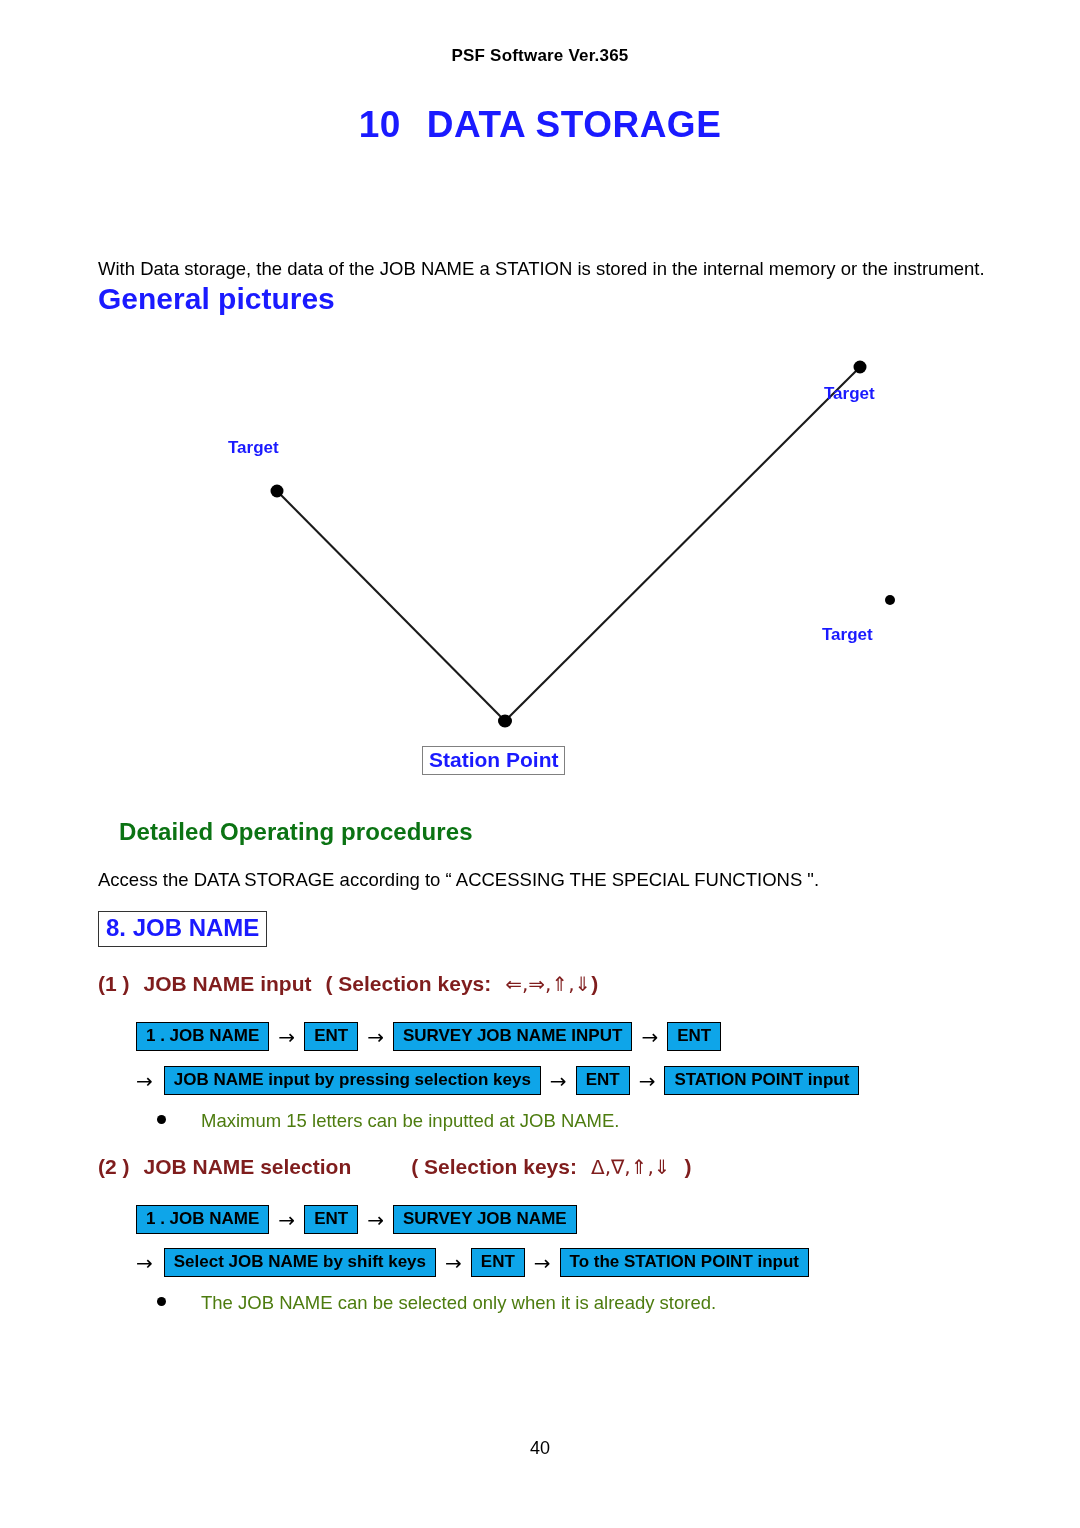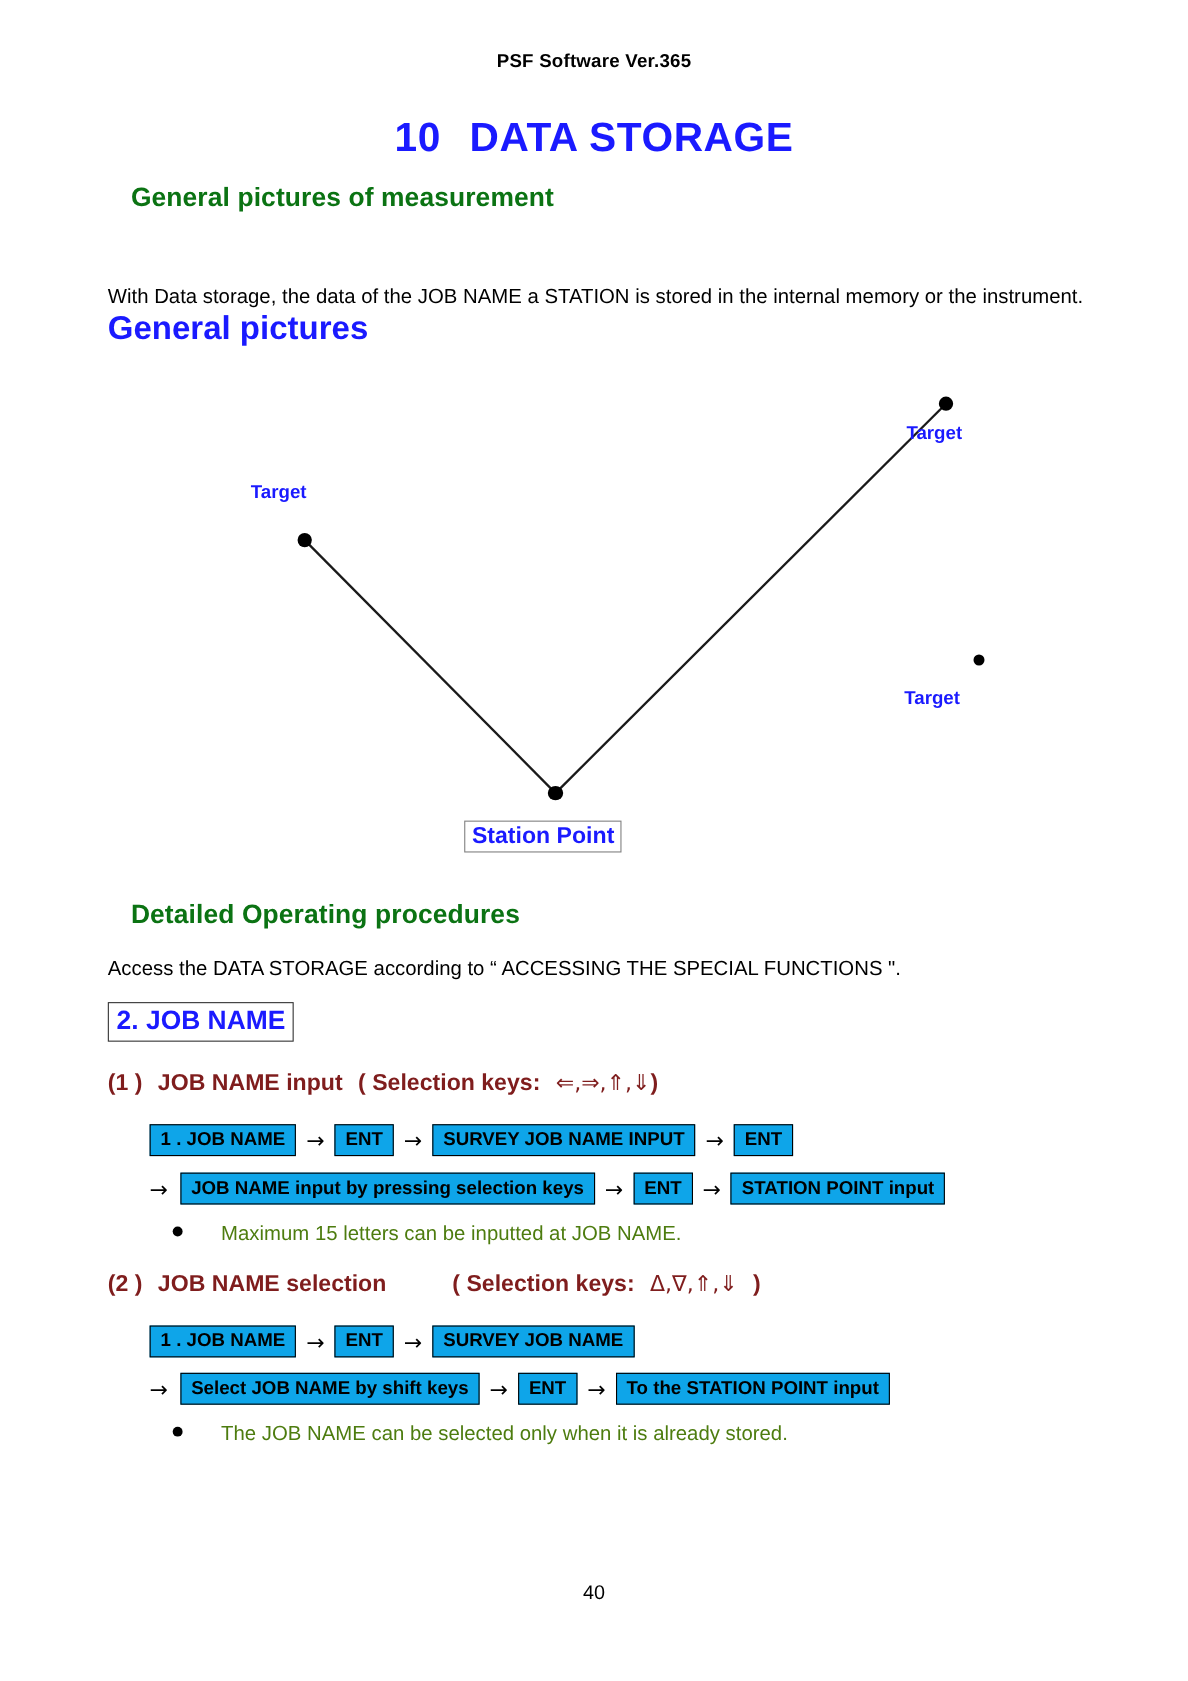--- a/index.html
+++ b/index.html
@@ -219,21 +219,20 @@
 <body>
 
 <div class="page">
 
   <div class="running-header">PSF Software Ver.365</div>
 
   <div class="chapter-title">
     <span class="num">10</span><span>DATA STORAGE</span>
   </div>
 
-  <div class="h-green" id="sec-general-pictures-measurement">General pictures of measurement</div>
 
   <div class="para" id="intro-paragraph">With Data storage, the data of the JOB NAME a STATION is stored in the internal memory or the instrument.</div>
 
   <div class="h-blue" id="sec-general-pictures">General pictures</div>
 
   <div id="measurement-diagram">
     <svg viewBox="0 0 1080 460" xmlns="http://www.w3.org/2000/svg">
       <line x1="277" y1="151" x2="505" y2="381" stroke="#1a1a1a" stroke-width="2.1"></line>
       <line x1="505" y1="381" x2="860" y2="27" stroke="#1a1a1a" stroke-width="2.1"></line>
       <circle cx="860" cy="27" r="6.5" fill="#000000"></circle>
@@ -248,21 +247,21 @@
 
     <div class="diagram-label" id="label-target-right">Target</div>
 
     <div id="label-station-point">Station Point</div>
   </div>
 
   <div class="h-green" id="sec-detailed-procedures">Detailed Operating procedures</div>
 
   <div class="para" id="access-paragraph">Access the DATA STORAGE according to “ ACCESSING THE SPECIAL FUNCTIONS ".</div>
 
-  <div class="boxed-blue-heading">2. JOB NAME</div>
+  <div class="boxed-blue-heading">8. JOB NAME</div>
 
   <div class="sub-heading" id="subheading-1">
     <span>(1 )</span><span class="gap-sm"></span><span>JOB NAME input</span><span class="gap-sm"></span><span>( Selection keys:</span><span class="gap-sm"></span><span class="keys">⇐,⇒,⇑,⇓</span><span>)</span>
   </div>
 
   <div class="flow-row" id="flow-row-1">
       <span class="flow-box">1 . JOB NAME</span>
       <span class="flow-arrow">→</span>
       <span class="flow-box">ENT</span>
       <span class="flow-arrow">→</span>

